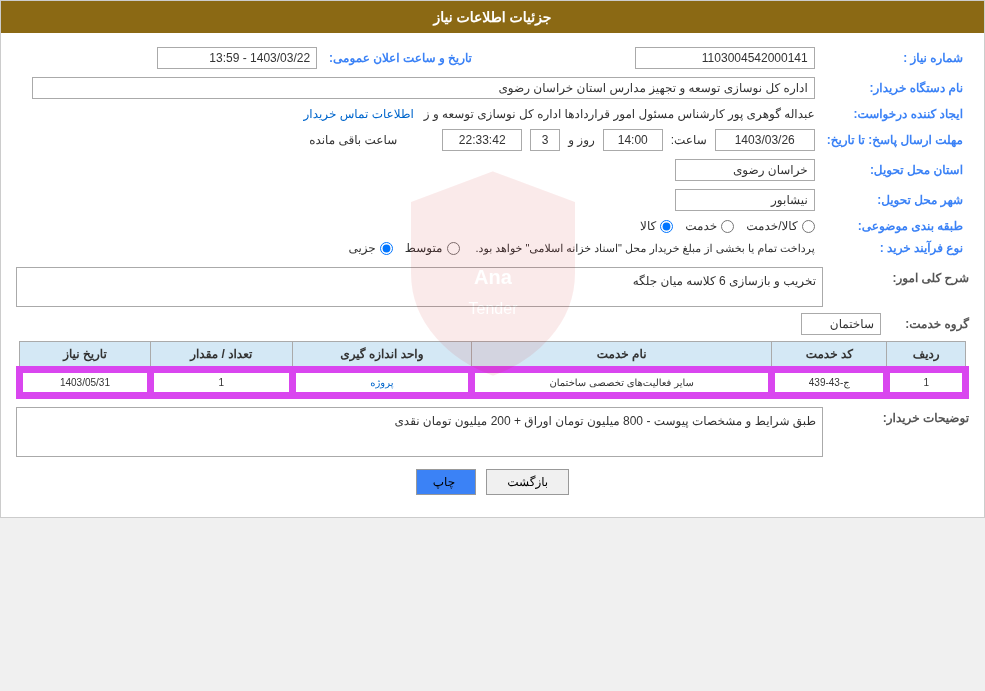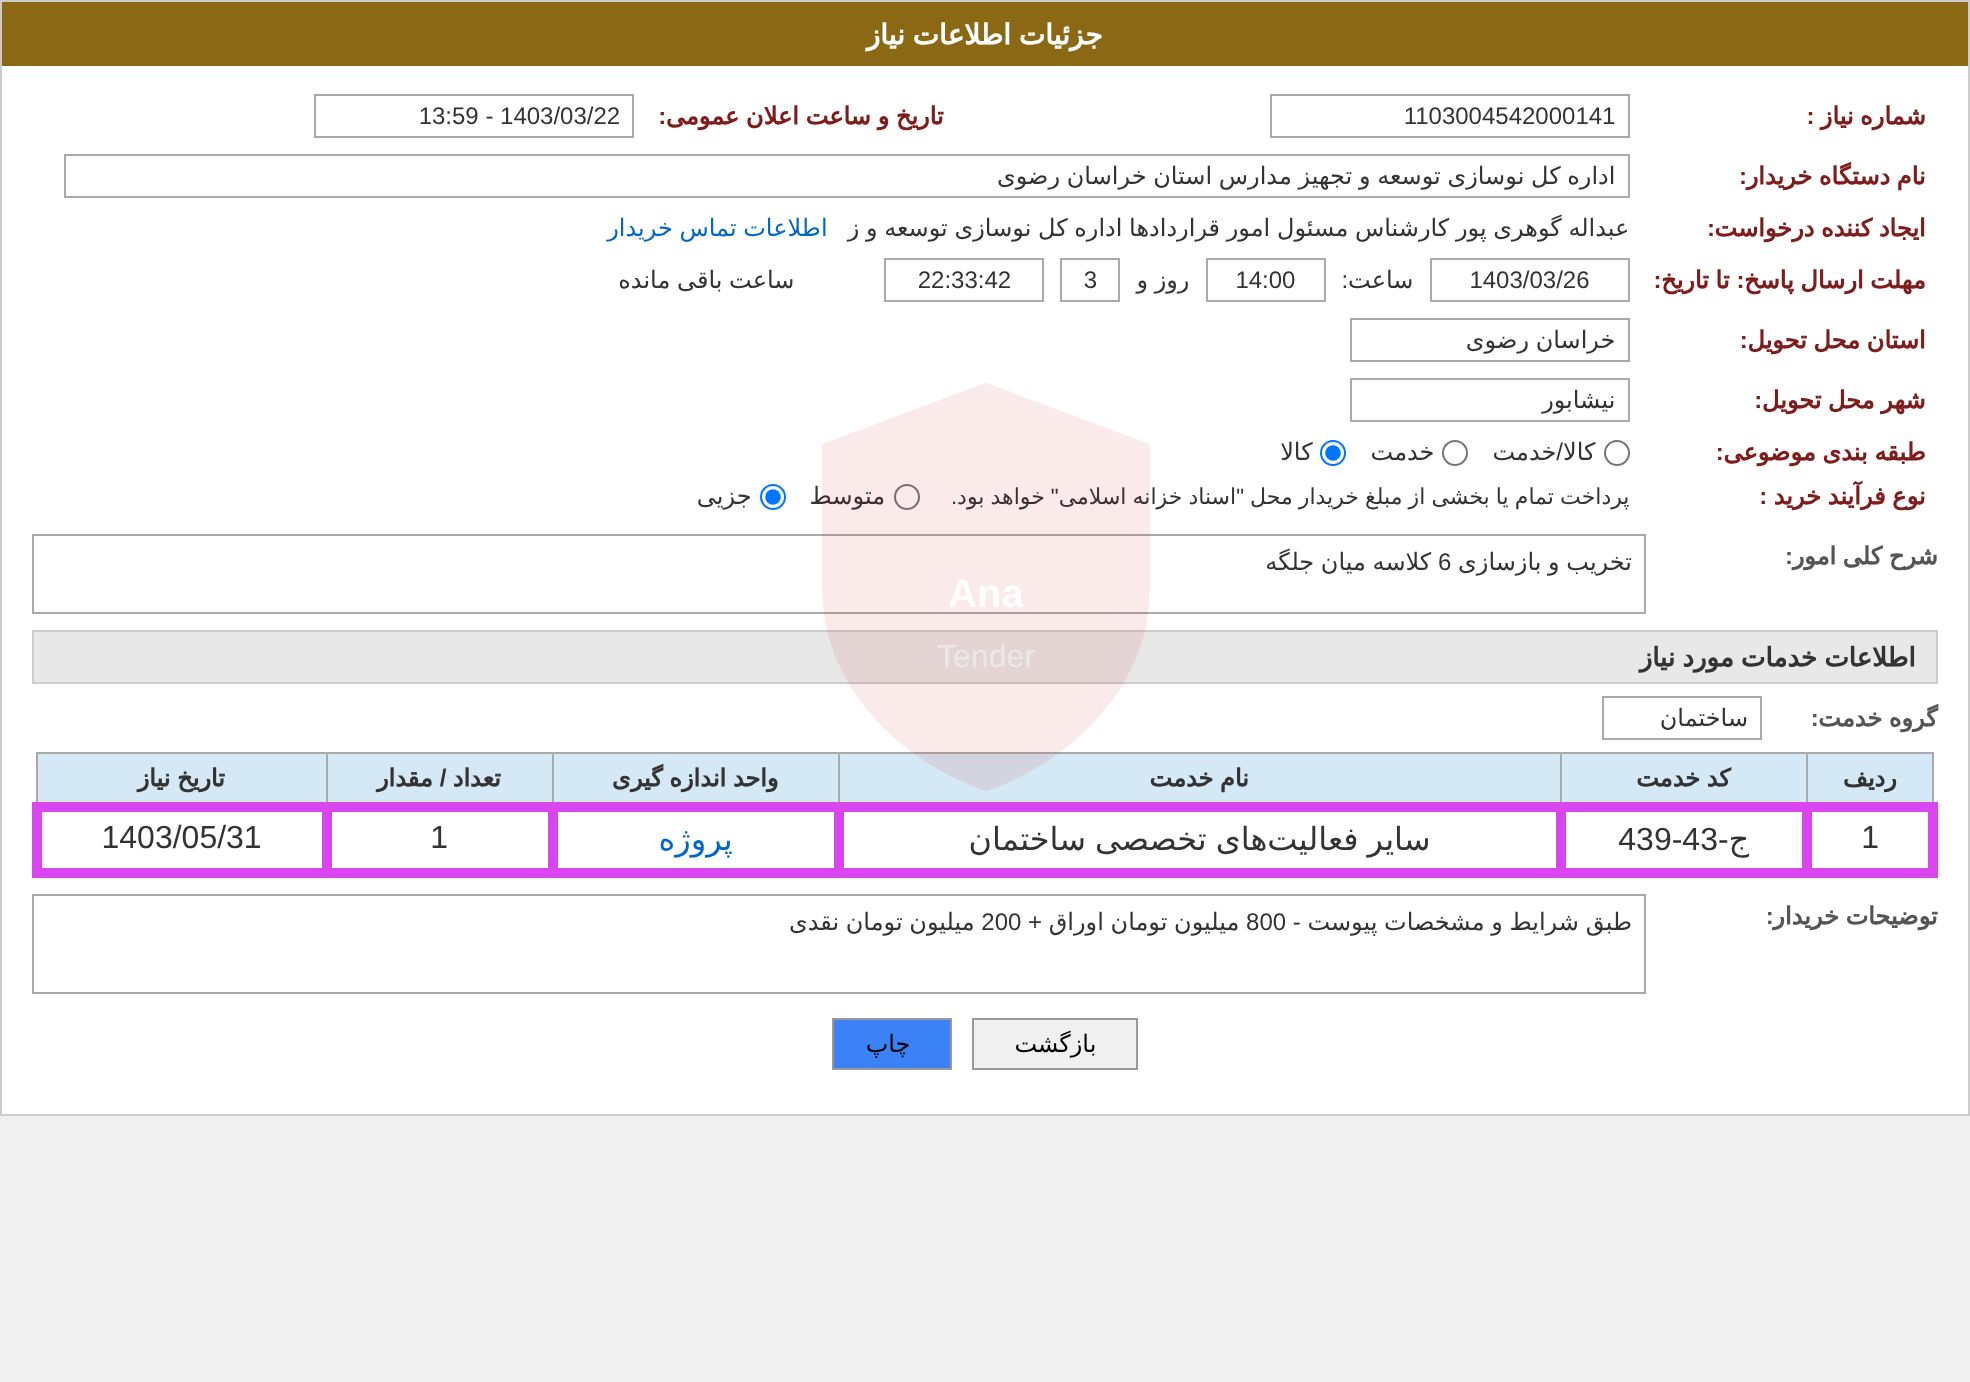--- a/index.html
+++ b/index.html
@@ -32,21 +32,21 @@
       width: 100%;
       border-collapse: collapse;
       margin-bottom: 8px;
     }
     .info-table td {
       padding: 4px 6px;
       vertical-align: middle;
       font-size: 12px;
     }
     .label-cell {
-      color: #7f1d1d;
+      color: #3b82f6;
       white-space: nowrap;
       text-align: right;
       font-weight: bold;
       width: 140px;
       margin-left: 14px;
     }
     .value-box {
       border: 1px solid #aaa;
       background: #fff;
       padding: 3px 6px;
@@ -102,24 +102,24 @@
     }
     .services-table th {
       background: #d4e8f5;
       border: 1px solid #aaa;
       padding: 5px 8px;
       text-align: center;
       font-weight: bold;
       font-size: 12px;
     }
     .services-table td {
-      border: 5px solid #d946ef;
+      border: 7px solid #d946ef;
       padding: 4px 8px;
       text-align: center;
-      font-size: 16px;
+      font-size: 10px;
     }
     .services-table tr:nth-child(even) td {
       background: #f9f9f9;
     }
     .button-row {
       display: flex;
       justify-content: center;
       gap: 10px;
       margin-top: 12px;
       margin-bottom: 12px;
@@ -305,21 +305,20 @@
     </tbody>
       </table>
 
     <div class="full-row">
       <div class="row-label">شرح کلی امور:</div>
       <div class="row-value">
         <div style="border:1px solid #aaa; padding:6px; background:#fff; min-height:40px; text-align:right;">تخریب و بازسازی 6 کلاسه میان جلگه</div>
       </div>
     </div>
 
-    <div class="section-title">اطلاعات خدمات مورد نیاز</div>
 
     <div class="group-service-row">
       <span class="narrow-label">گروه خدمت:</span>
       <span class="small-value-box">ساختمان</span>
     </div>
 
     <table class="services-table">
       <thead>
         <tr>
           <th>ردیف</th>

